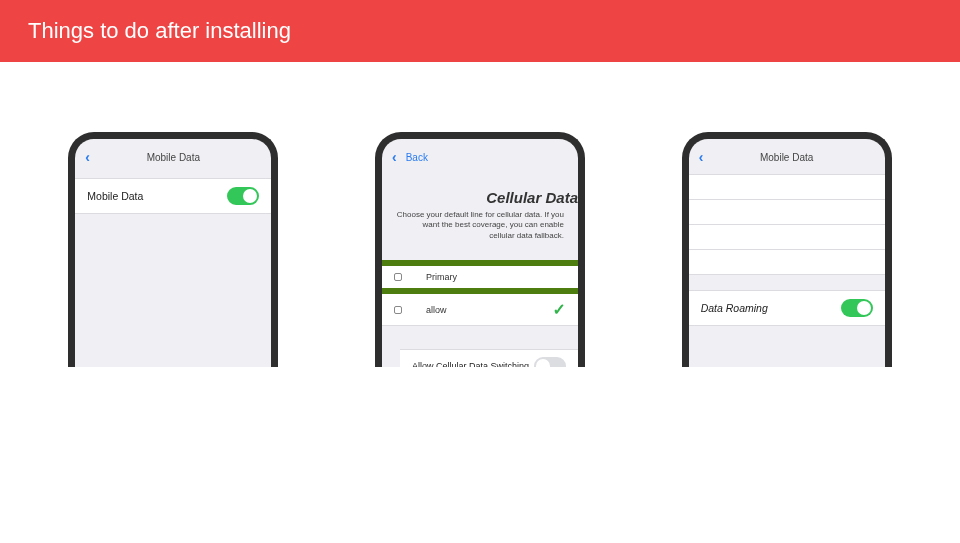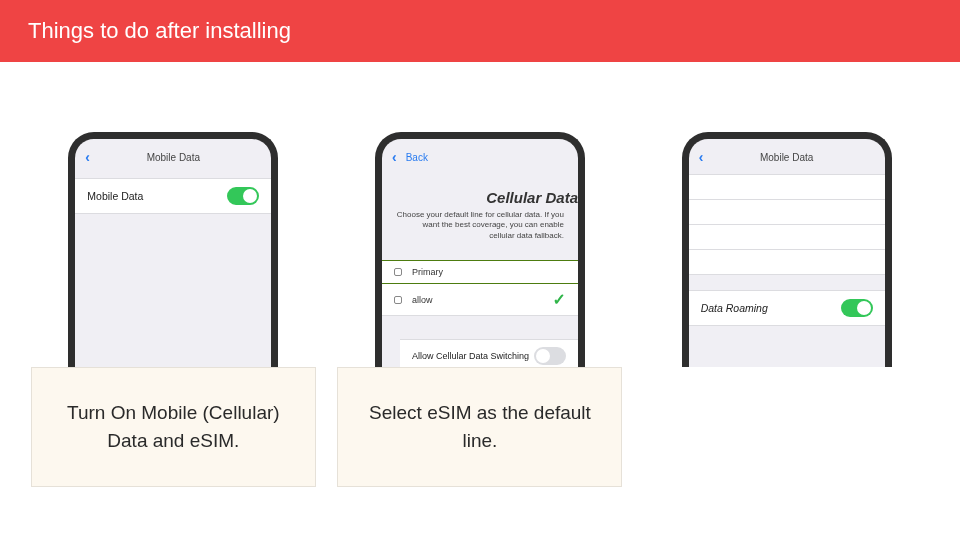--- a/index.html
+++ b/index.html
@@ -114,26 +114,26 @@
   }
   .subtext {
     text-align: right;
     font-size: 8px;
     color: #444;
     padding: 4px 14px 0 14px;
     line-height: 1.3;
   }
   .option-row {
     background: #fff;
-    border-top: 1px solid #4d7c0f;
+    border-top: 6px solid #4d7c0f;
     border-bottom: 1px solid #dcdce0;
     padding: 6px 12px;
     display: flex;
     align-items: center;
-    gap: 10px;
+    gap: 24px;
     font-size: 9px;
     margin-top: -1px;
   }
   .option-badge {
     width: 8px; height: 8px;
     border: 1px solid #888;
     border-radius: 2px;
     font-size: 6px;
     display: flex;
     align-items: center;
@@ -187,23 +187,20 @@
           <span class="nav-title">Mobile Data</span>
         </div>
         <div class="row-group">
           <div class="row">
             <span>Mobile Data</span>
             <span class="toggle"></span>
           </div>
         </div>
       </div>
     </div>
-    <div class="caption-box">
-      <span>Turn On Mobile (Cellular) Data and eSIM.</span>
-    </div>
   </div>
 
   <div class="card">
     <div class="phone">
       <div class="phone-inner">
         <div class="nav-row">
           <span class="back-chevron">‹</span>
           <span class="back-label">Back</span>
         </div>
         <div class="big-title">Cellular Data</div>
@@ -221,23 +218,20 @@
         </div>
         <div class="row-group" style="margin-top:24px;padding-left:18px;">
           <div class="row tight">
             <span style="font-size:9px;">Allow Cellular Data Switching</span>
             <span class="toggle off"></span>
           </div>
         </div>
         <div class="footnote">Turning this feature on will allow your phone to use cellular data from both lines depending on coverage and availability.</div>
       </div>
     </div>
-    <div class="caption-box">
-      <span>Select eSIM as the default line.</span>
-    </div>
   </div>
 
   <div class="card">
     <div class="phone">
       <div class="phone-inner">
         <div class="nav-row">
           <span class="back-chevron">‹</span>
           <span class="nav-title">Mobile Data</span>
         </div>
         <div class="row-group spacer-rows" style="margin-top:4px;">

